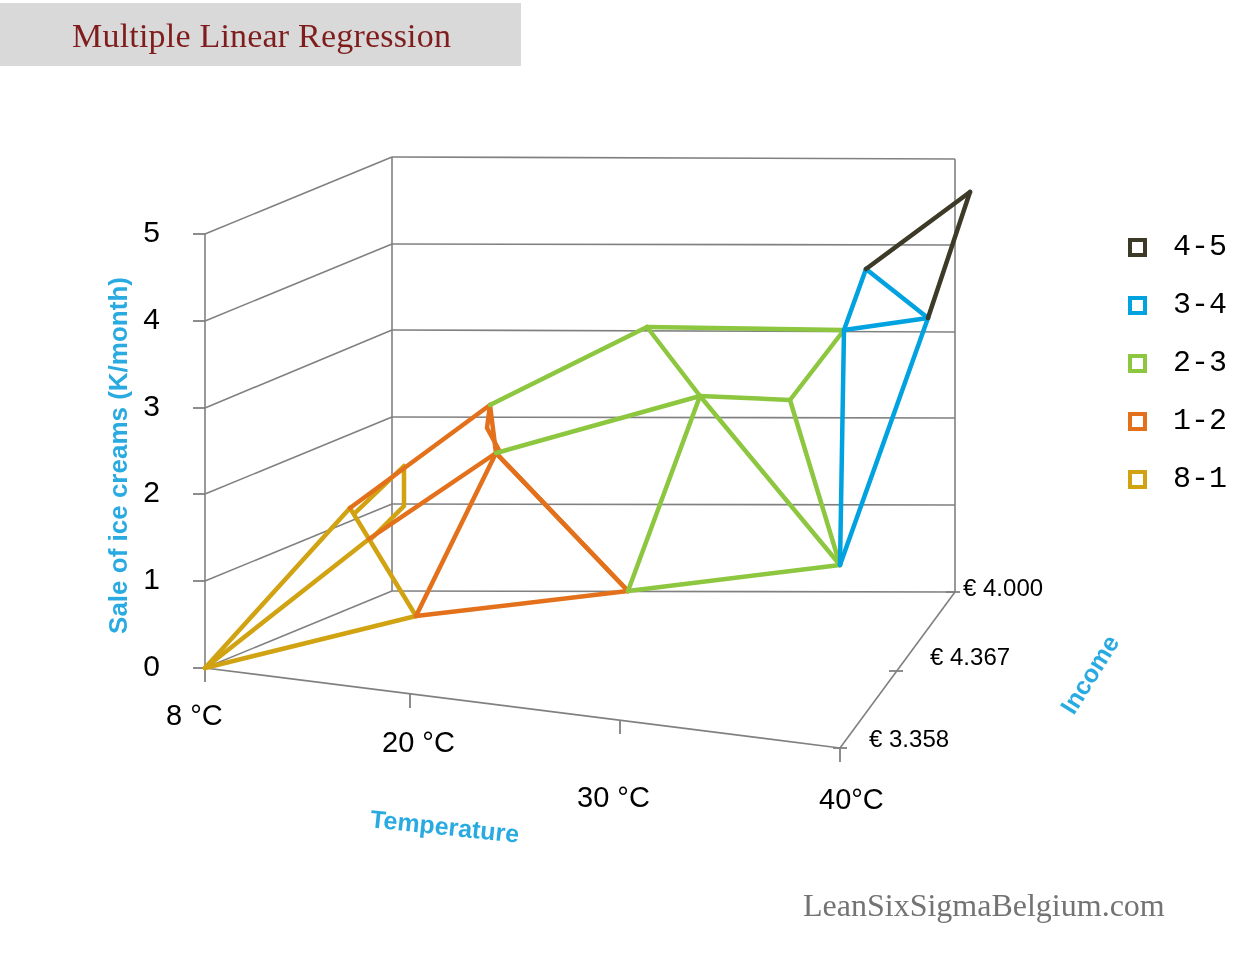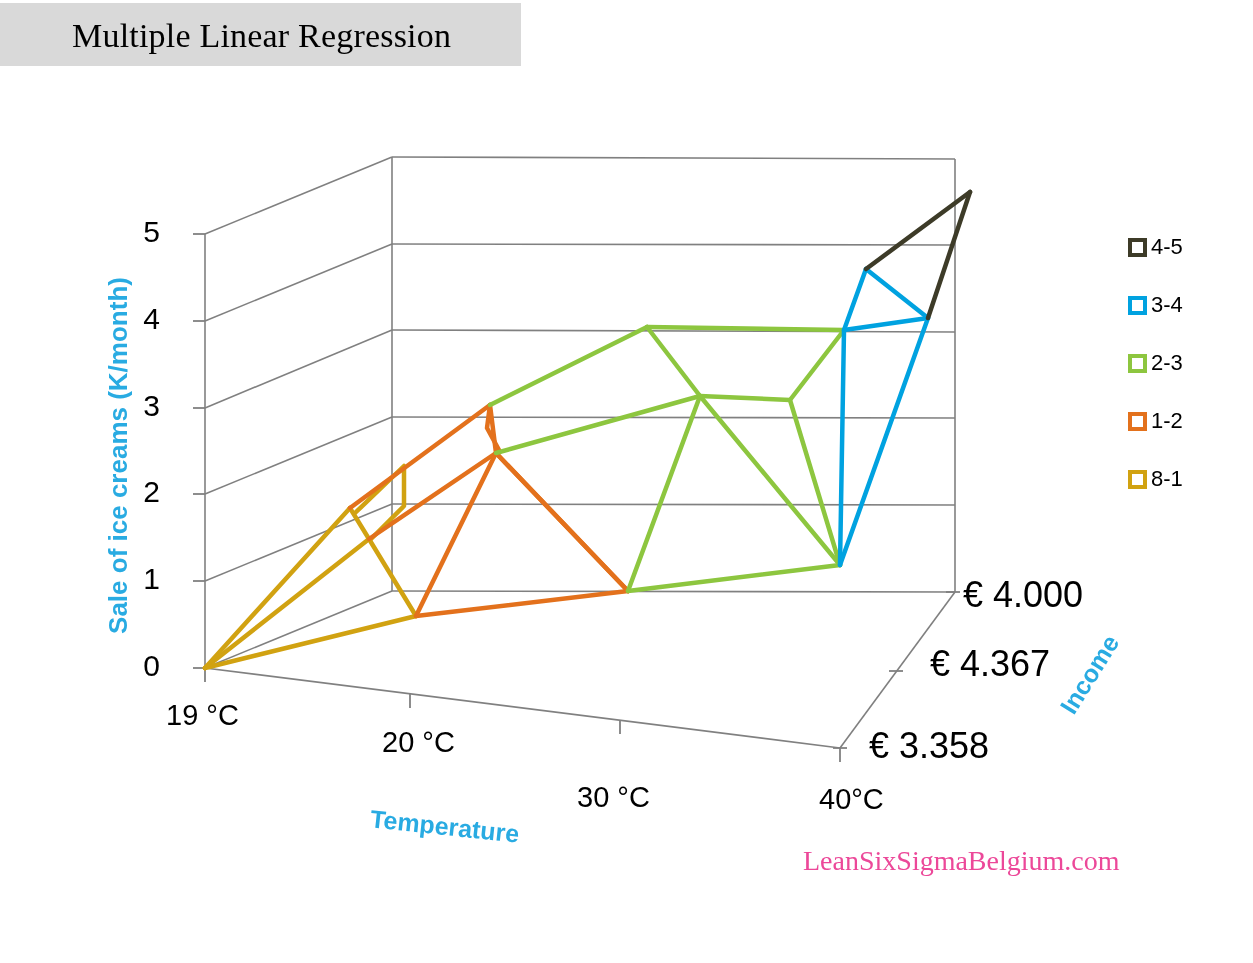--- a/index.html
+++ b/index.html
@@ -26,21 +26,21 @@
     height: 63px;
     background: #d9d9d9;
   }
   #title-text {
     position: absolute;
     left: 72px;
     top: 16px;
     font-family: "Liberation Serif", serif;
     font-size: 34px;
     line-height: 40px;
-    color: #000000;
+    color: #7f1d1d;
     letter-spacing: 0.2px;
     white-space: nowrap;
   }
 
   
   #chart-area {
     position: absolute;
     left: 0;
     top: 0;
     width: 1253px;
@@ -82,21 +82,21 @@
 
   
   .tick-label {
     position: absolute;
     font-size: 30px;
     color: #000000;
     white-space: nowrap;
   }
   .y-tick { text-align: right; width: 40px; }
   .x-tick { font-size: 29px; }
-  .z-tick { font-size: 36px; }
+  .z-tick { font-size: 24px; }
 
   
   #legend {
     position: absolute;
     left: 1128px;
     top: 218px;
   }
   .legend-item {
     display: flex;
     align-items: center;
@@ -104,34 +104,35 @@
   }
   .legend-swatch {
     width: 19px;
     height: 19px;
     border: 4px solid #000;
     background: #ffffff;
     box-sizing: border-box;
     flex: 0 0 auto;
   }
   .legend-label {
-    margin-left: 4px;
-    font-size: 22px;
+    margin-left: 26px;
+    font-size: 30px;
     color: #000000;
     line-height: 1;
+    font-family: Liberation Mono, monospace;
   }
 
   
   #watermark {
     position: absolute;
     left: 803px;
-    top: 845px;
+    top: 887px;
     font-family: "Liberation Serif", serif;
-    font-size: 28px;
-    color: #ec4899;
+    font-size: 32px;
+    color: #737373;
     white-space: nowrap;
   }
 </style>
 </head>
 <body>
 
 <div id="chart-area">
 
   <svg id="plot-svg" width="1253" height="963">
 
@@ -244,21 +245,21 @@
     </g>
   </svg>
 
   <div class="tick-label y-tick" style="left:120px; top:215px;">5</div>
   <div class="tick-label y-tick" style="left:120px; top:302px;">4</div>
   <div class="tick-label y-tick" style="left:120px; top:389px;">3</div>
   <div class="tick-label y-tick" style="left:120px; top:475px;">2</div>
   <div class="tick-label y-tick" style="left:120px; top:562px;">1</div>
   <div class="tick-label y-tick" style="left:120px; top:649px;">0</div>
 
-  <div class="tick-label x-tick" style="left:166px; top:699px;">19 °C</div>
+  <div class="tick-label x-tick" style="left:166px; top:699px;">8 °C</div>
   <div class="tick-label x-tick" style="left:382px; top:726px;">20 °C</div>
   <div class="tick-label x-tick" style="left:577px; top:753px;margin-top:28px;">30 °C</div>
   <div class="tick-label x-tick" style="left:800px; top:783px;margin-left:19px;">40°C</div>
 
   <div class="tick-label z-tick" style="left:963px; top:574px;">€ 4.000</div>
   <div class="tick-label z-tick" style="left:930px; top:643px;">€ 4.367</div>
   <div class="tick-label z-tick" style="left:869px; top:725px;">€ 3.358</div>
 
   <div class="axis-title" id="y-axis-title">Sale of ice creams (K/month)</div>
   <div class="axis-title" id="x-axis-title">Temperature</div>

